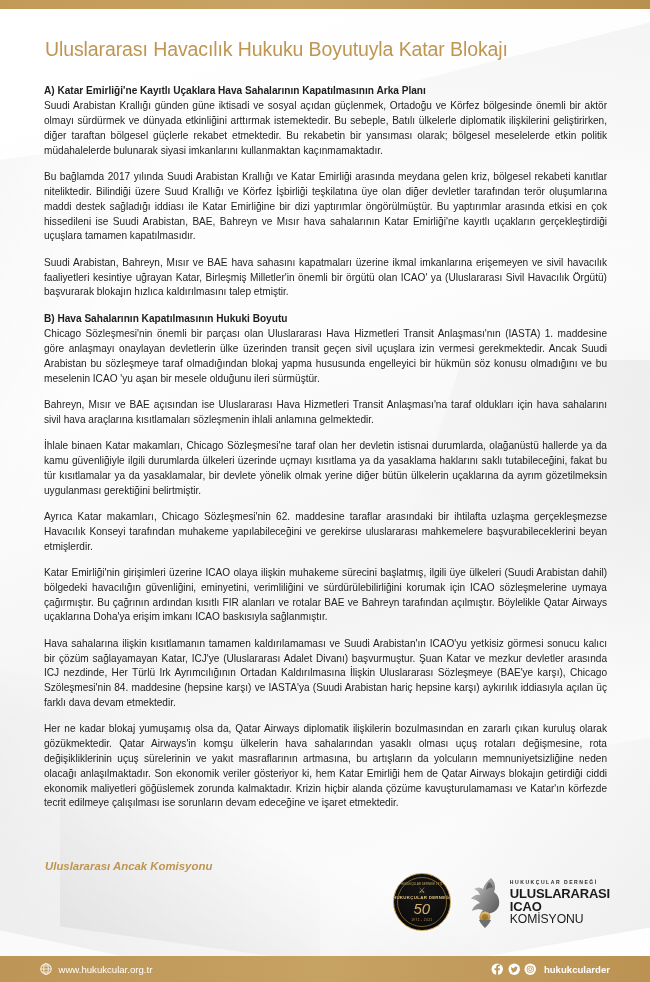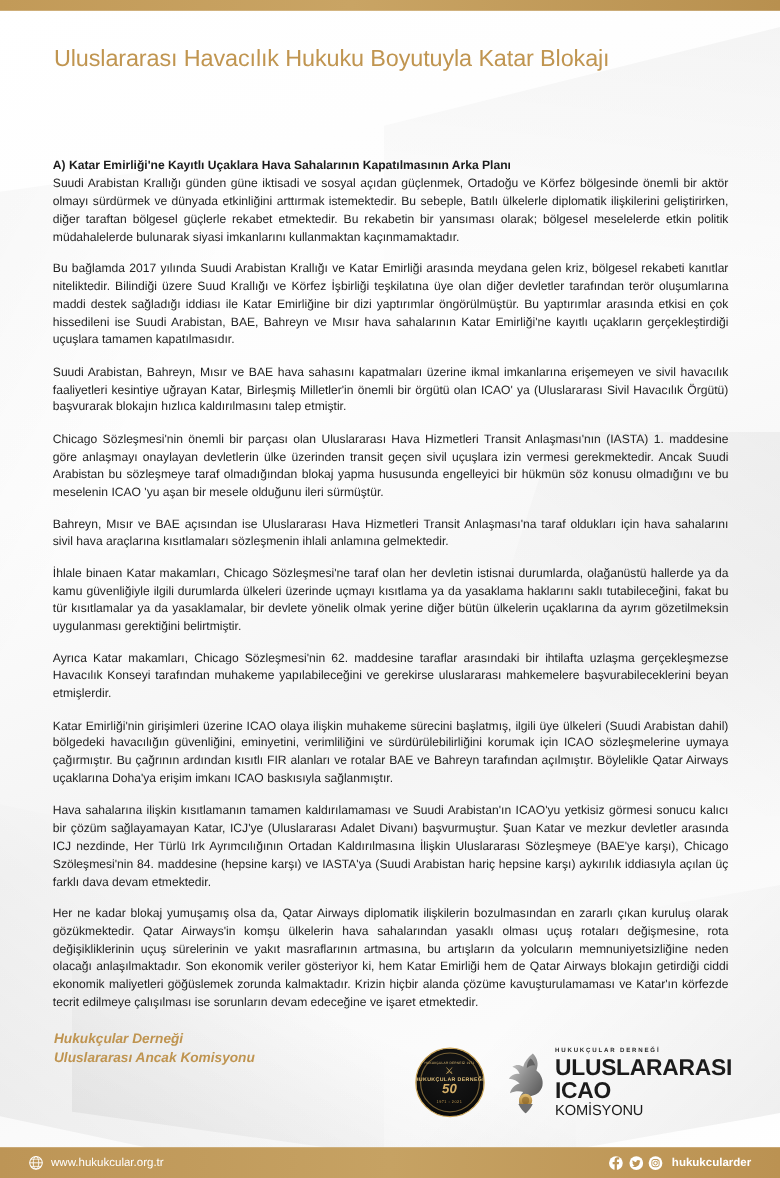--- a/index.html
+++ b/index.html
@@ -88,21 +88,20 @@
     z-index: 4;
   }
 
   
   .content {
     position: absolute;
     top: 84px;
     left: 44px;
     width: 563px;
     z-index: 4;
-    margin-top: 48px;
   }
 
   .sec-heading {
     font-size: 10.1px;
     font-weight: bold;
     color: #1d1d1d;
     line-height: 1.42;
     margin-bottom: 1px;
   }
 
@@ -178,22 +177,22 @@
     margin: 0.5px 0 0.5px;
   }
   .seal-name {
     font-size: 4.4px;
     font-weight: bold;
     color: #e0c07c;
     letter-spacing: 0.3px;
     white-space: nowrap;
   }
   .seal-year {
-    font-size: 11px;
-    font-weight: bold;
+    font-size: 15px;
+    font-weight: normal;
     font-style: italic;
     color: #d6b069;
     line-height: 1;
     margin-top: 1px;
   }
   .seal-dates {
     font-size: 3.2px;
     color: #bf9a55;
     letter-spacing: 0.4px;
     margin-top: 1.5px;
@@ -216,21 +215,21 @@
   }
   .hk-sup {
     font-size: 5.1px;
     font-weight: bold;
     letter-spacing: 1.5px;
     color: #2a2a2a;
     display: block;
     margin-bottom: 1.5px;
   }
   .hk-main1 {
-    font-size: 19px;
+    font-size: 13px;
     font-weight: bold;
     letter-spacing: -0.2px;
     color: #1b1b1b;
     display: block;
   }
   .hk-main2 {
     font-size: 12.2px;
     font-weight: normal;
     letter-spacing: -0.1px;
     color: #1b1b1b;
@@ -241,21 +240,21 @@
   
   .bottombar {
     position: absolute;
     bottom: 0; left: 0;
     width: 650px;
     height: 26px;
     background: linear-gradient(90deg, #bd9556 0%, #c6a263 50%, #bb9252 100%);
     z-index: 10;
     display: flex;
     align-items: center;
-    padding: 0 24px;
+    padding: 0 40px;
     justify-content: space-between;
   }
 
   .web {
     display: flex;
     align-items: center;
     gap: 6px;
     font-size: 9.6px;
     color: #ffffff;
   }
@@ -294,32 +293,32 @@
 
   <h1 class="title">Uluslararası Havacılık Hukuku Boyutuyla Katar Blokajı</h1>
 
   <div class="content">
 
     <div class="sec-heading">A) Katar Emirliği'ne Kayıtlı Uçaklara Hava Sahalarının Kapatılmasının Arka Planı</div>
     <p class="para">Suudi Arabistan Krallığı günden güne iktisadi ve sosyal açıdan güçlenmek, Ortadoğu ve Körfez bölgesinde önemli bir aktör olmayı sürdürmek ve dünyada etkinliğini arttırmak istemektedir. Bu sebeple, Batılı ülkelerle diplomatik ilişkilerini geliştirirken, diğer taraftan bölgesel güçlerle rekabet etmektedir. Bu rekabetin bir yansıması olarak; bölgesel meselelerde etkin politik müdahalelerde bulunarak siyasi imkanlarını kullanmaktan kaçınmamaktadır.</p>
     <p class="para">Bu bağlamda 2017 yılında Suudi Arabistan Krallığı ve Katar Emirliği arasında meydana gelen kriz, bölgesel rekabeti kanıtlar niteliktedir. Bilindiği üzere Suud Krallığı ve Körfez İşbirliği teşkilatına üye olan diğer devletler tarafından terör oluşumlarına maddi destek sağladığı iddiası ile Katar Emirliğine bir dizi yaptırımlar öngörülmüştür. Bu yaptırımlar arasında etkisi en çok hissedileni ise Suudi Arabistan, BAE, Bahreyn ve Mısır hava sahalarının Katar Emirliği'ne kayıtlı uçakların gerçekleştirdiği uçuşlara tamamen kapatılmasıdır.</p>
     <p class="para">Suudi Arabistan, Bahreyn, Mısır ve BAE hava sahasını kapatmaları üzerine ikmal imkanlarına erişemeyen ve sivil havacılık faaliyetleri kesintiye uğrayan Katar, Birleşmiş Milletler'in önemli bir örgütü olan ICAO' ya (Uluslararası Sivil Havacılık Örgütü) başvurarak blokajın hızlıca kaldırılmasını talep etmiştir.</p>
 
+    <div class="sec-heading">B) Hava Sahalarının Kapatılmasının Hukuki Boyutu</div>
     <p class="para">Chicago Sözleşmesi'nin önemli bir parçası olan Uluslararası Hava Hizmetleri Transit Anlaşması'nın (IASTA) 1. maddesine göre anlaşmayı onaylayan devletlerin ülke üzerinden transit geçen sivil uçuşlara izin vermesi gerekmektedir. Ancak Suudi Arabistan bu sözleşmeye taraf olmadığından blokaj yapma hususunda engelleyici bir hükmün söz konusu olmadığını ve bu meselenin ICAO 'yu aşan bir mesele olduğunu ileri sürmüştür.</p>
     <p class="para">Bahreyn, Mısır ve BAE açısından ise Uluslararası Hava Hizmetleri Transit Anlaşması'na taraf oldukları için hava sahalarını sivil hava araçlarına kısıtlamaları sözleşmenin ihlali anlamına gelmektedir.</p>
     <p class="para">İhlale binaen Katar makamları, Chicago Sözleşmesi'ne taraf olan her devletin istisnai durumlarda, olağanüstü hallerde ya da kamu güvenliğiyle ilgili durumlarda ülkeleri üzerinde uçmayı kısıtlama ya da yasaklama haklarını saklı tutabileceğini, fakat bu tür kısıtlamalar ya da yasaklamalar, bir devlete yönelik olmak yerine diğer bütün ülkelerin uçaklarına da ayrım gözetilmeksin uygulanması gerektiğini belirtmiştir.</p>
     <p class="para">Ayrıca Katar makamları, Chicago Sözleşmesi'nin 62. maddesine taraflar arasındaki bir ihtilafta uzlaşma gerçekleşmezse Havacılık Konseyi tarafından muhakeme yapılabileceğini ve gerekirse uluslararası mahkemelere başvurabileceklerini beyan etmişlerdir.</p>
     <p class="para">Katar Emirliği'nin girişimleri üzerine ICAO olaya ilişkin muhakeme sürecini başlatmış, ilgili üye ülkeleri (Suudi Arabistan dahil) bölgedeki havacılığın güvenliğini, eminyetini, verimliliğini ve sürdürülebilirliğini korumak için ICAO sözleşmelerine uymaya çağırmıştır. Bu çağrının ardından kısıtlı FIR alanları ve rotalar BAE ve Bahreyn tarafından açılmıştır. Böylelikle Qatar Airways uçaklarına Doha'ya erişim imkanı ICAO baskısıyla sağlanmıştır.</p>
     <p class="para">Hava sahalarına ilişkin kısıtlamanın tamamen kaldırılamaması ve Suudi Arabistan'ın ICAO'yu yetkisiz görmesi sonucu kalıcı bir çözüm sağlayamayan Katar, ICJ'ye (Uluslararası Adalet Divanı) başvurmuştur. Şuan Katar ve mezkur devletler arasında ICJ nezdinde, Her Türlü Irk Ayrımcılığının Ortadan Kaldırılmasına İlişkin Uluslararası Sözleşmeye (BAE'ye karşı), Chicago Szöleşmesi'nin 84. maddesine (hepsine karşı) ve IASTA'ya (Suudi Arabistan hariç hepsine karşı) aykırılık iddiasıyla açılan üç farklı dava devam etmektedir.</p>
     <p class="para tight">Her ne kadar blokaj yumuşamış olsa da, Qatar Airways diplomatik ilişkilerin bozulmasından en zararlı çıkan kuruluş olarak gözükmektedir. Qatar Airways'in komşu ülkelerin hava sahalarından yasaklı olması uçuş rotaları değişmesine, rota değişikliklerinin uçuş sürelerinin ve yakıt masraflarının artmasına, bu artışların da yolcuların memnuniyetsizliğine neden olacağı anlaşılmaktadır. Son ekonomik veriler gösteriyor ki, hem Katar Emirliği hem de Qatar Airways blokajın getirdiği ciddi ekonomik maliyetleri göğüslemek zorunda kalmaktadır. Krizin hiçbir alanda çözüme kavuşturulamaması ve Katar'ın körfezde tecrit edilmeye çalışılması ise sorunların devam edeceğine ve işaret etmektedir.</p>
 
   </div>
 
   <div class="signature">
-    <div>Hukukçular Derneği</div>
     <div>Uluslararası Ancak Komisyonu</div>
   </div>
 
   <div class="logos">
 
     <div class="seal">
       <div class="seal-top">HUKUKÇULAR DERNEĞİ 1971</div>
       <div class="seal-wings">⚔</div>
       <div class="seal-name">HUKUKÇULAR DERNEĞİ</div>
       <div class="seal-year">50</div>

